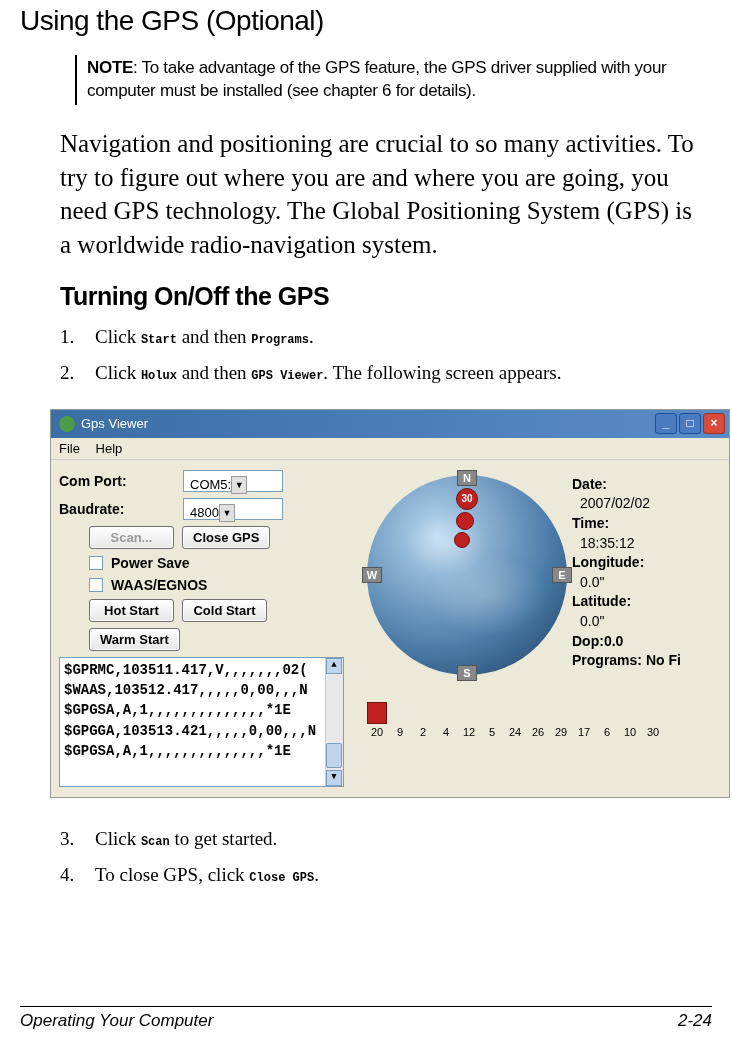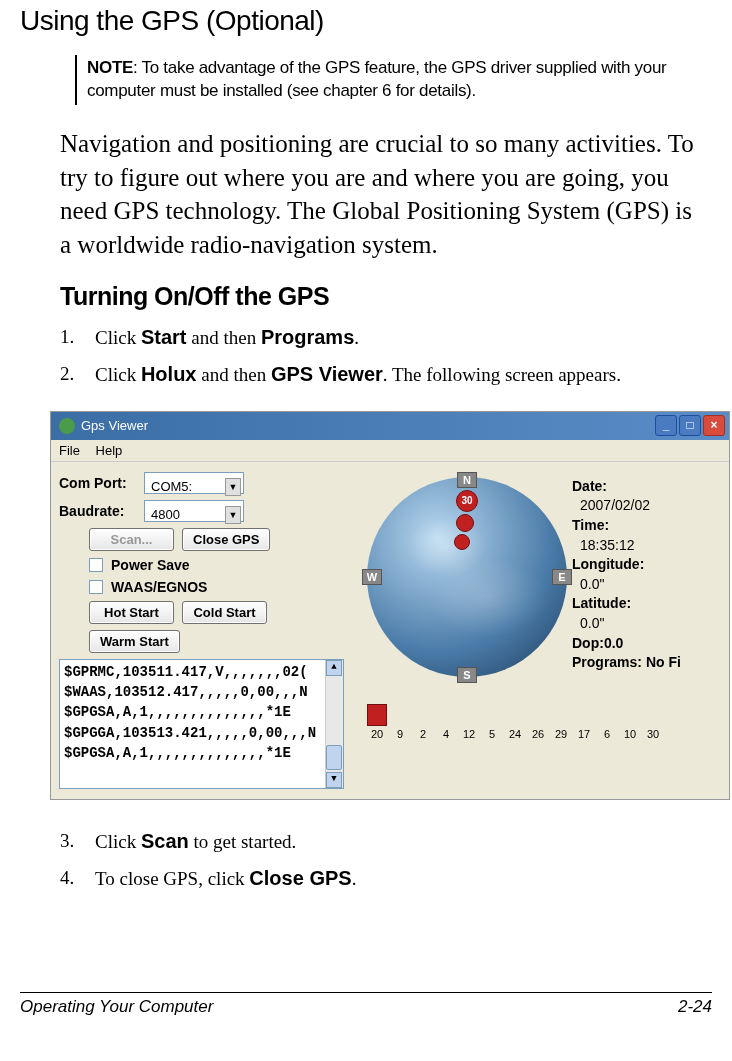--- a/index.html
+++ b/index.html
@@ -56,21 +56,21 @@
     }
     .step {
       display: flex;
       margin-bottom: 14px;
     }
     .step-num {
       width: 35px;
       flex-shrink: 0;
     }
     .step-text { flex: 1; padding-right: 20px; }
-    .bold-ui { font-family: Liberation Sans, sans-serif; font-weight: bold; font-size: 20px; font-stretch: condensed; }
+    .bold-ui { font-family: Liberation Mono, monospace; font-weight: bold; font-size: 12px; font-stretch: condensed; }
 
     
     .gps-window {
       width: 680px;
       margin-left: 30px;
       margin-top: 25px;
       margin-bottom: 30px;
       border: 1px solid #999;
       background: #ece9d8;
       font-family: Tahoma, Arial, sans-serif;
@@ -133,24 +133,25 @@
       font-weight: bold;
     }
     .form-label { width: 85px; padding-right: 6px; }
     .combo {
       background: #fff;
       border: 1px solid #7b9ebd;
       height: 22px;
       width: 100px;
       display: flex;
       align-items: center;
-      justify-content: space-between;
+      justify-content: flex-start;
       padding: 8px 2px 0 6px;
       font-size: 13px;
       font-weight: normal;
+      margin-left: 39px;
     }
     .combo-arrow {
       width: 16px; height: 18px;
       background: #e0e0e0;
       border: 1px solid #999;
       display: flex;
       align-items: center;
       justify-content: center;
       font-size: 9px;
     }
@@ -308,21 +309,21 @@
     .bottom-info {
       display: flex;
       font-size: 14px;
       margin-top: 8px;
       padding-left: 8px;
     }
     .bottom-left { width: 170px; }
     .bottom-right { }
     .footer-line {
       position: absolute;
-      bottom: 44px;
+      bottom: 30px;
       left: 20px; right: 20px;
       border-top: 1px solid #000;
       padding-top: 4px;
       display: flex;
       justify-content: space-between;
       font-family: Arial, sans-serif;
       font-style: italic;
       font-size: 17px;
       font-stretch: condensed;
     }

